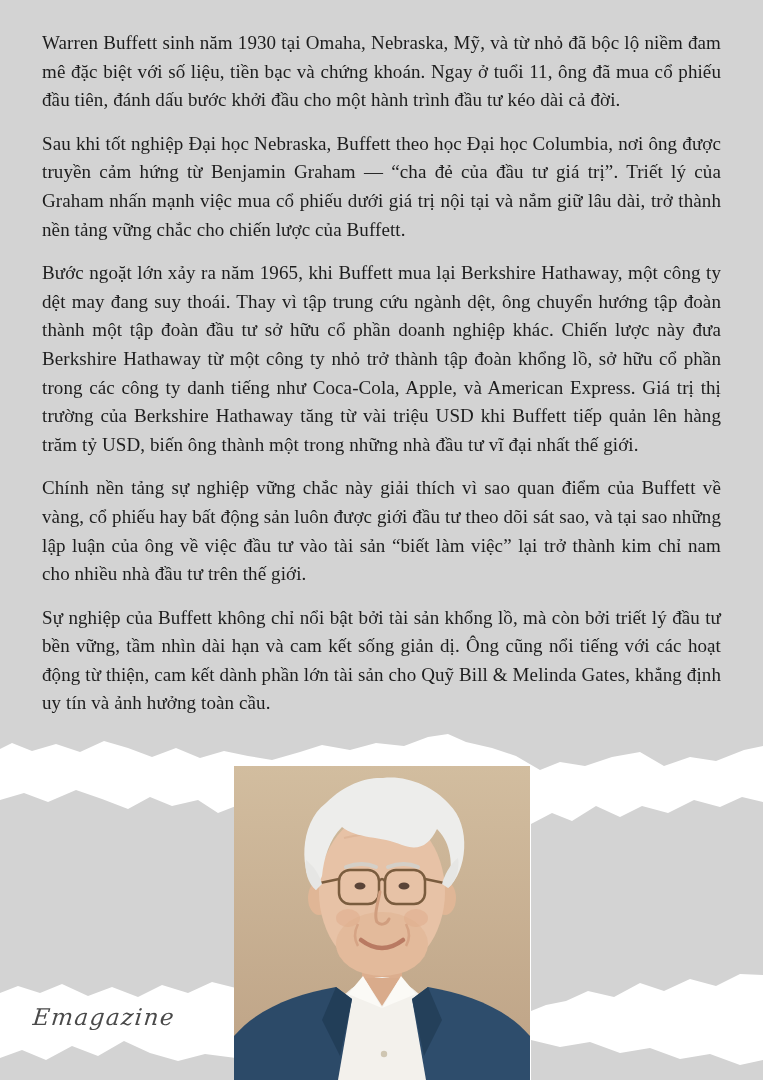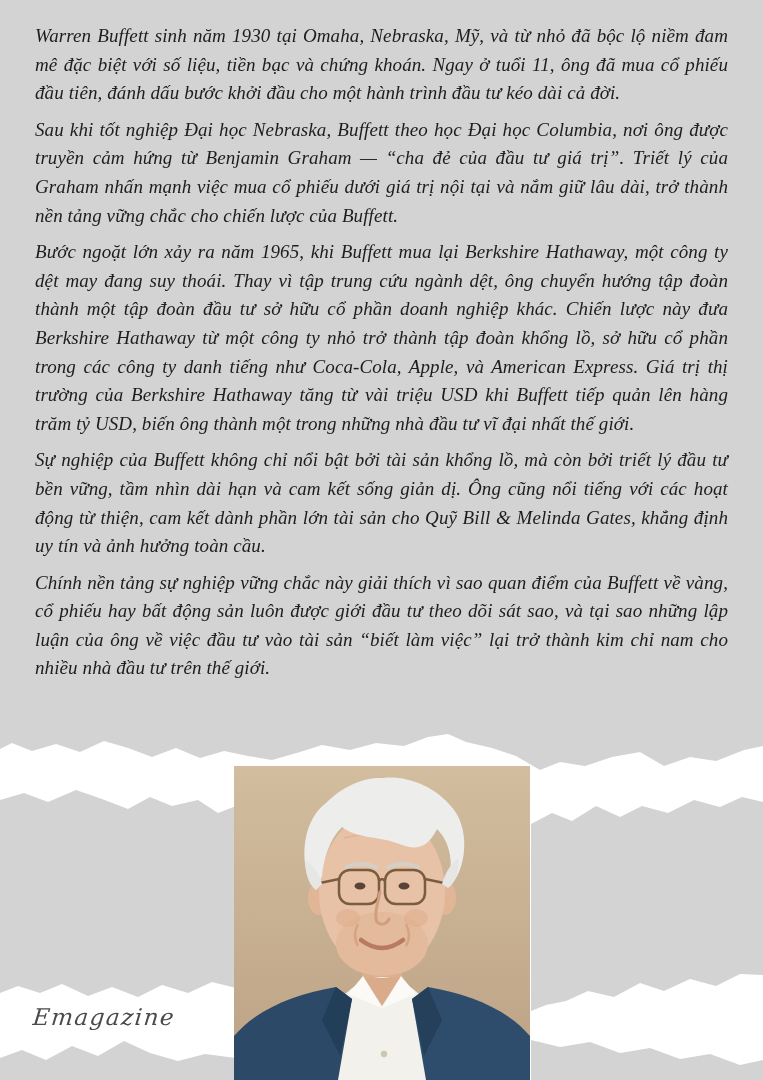--- a/index.html
+++ b/index.html
@@ -23,21 +23,21 @@
   .article {
     position: absolute;
     left: 27px; top: 14px;
     width: 709px;
     color: #1d1d1d;
     font-size: 19px;
     line-height: 28.6px;
     text-align: justify;
     letter-spacing: 0.1px;
   }
-  .article p { margin: 8px; padding: 0; font-style: italic; }
+  .article p { margin: 15px; padding: 0; }
   .photo {
     position: absolute;
     left: 234px; top: 766px;
     width: 296px; height: 314px;
     margin: 0;
     overflow: hidden;
   }
   .photo svg { display: block; width: 296px; height: 314px; }
   .brand {
     position: absolute;
@@ -80,22 +80,22 @@
 
     <path fill="#d3d3d3" d="
       M531,1040 L560,1047 L590,1042 L620,1053 L650,1048 L680,1059 L710,1054 L740,1065 L763,1060
       L763,1080 L531,1080 Z"></path>
   </svg>
 
   <main class="article">
     <p>Warren Buffett sinh năm 1930 tại Omaha, Nebraska, Mỹ, và từ nhỏ đã bộc lộ niềm đam mê đặc biệt với số liệu, tiền bạc và chứng khoán. Ngay ở tuổi 11, ông đã mua cổ phiếu đầu tiên, đánh dấu bước khởi đầu cho một hành trình đầu tư kéo dài cả đời.</p>
     <p>Sau khi tốt nghiệp Đại học Nebraska, Buffett theo học Đại học Columbia, nơi ông được truyền cảm hứng từ Benjamin Graham — “cha đẻ của đầu tư giá trị”. Triết lý của Graham nhấn mạnh việc mua cổ phiếu dưới giá trị nội tại và nắm giữ lâu dài, trở thành nền tảng vững chắc cho chiến lược của Buffett.</p>
     <p>Bước ngoặt lớn xảy ra năm 1965, khi Buffett mua lại Berkshire Hathaway, một công ty dệt may đang suy thoái. Thay vì tập trung cứu ngành dệt, ông chuyển hướng tập đoàn thành một tập đoàn đầu tư sở hữu cổ phần doanh nghiệp khác. Chiến lược này đưa Berkshire Hathaway từ một công ty nhỏ trở thành tập đoàn khổng lồ, sở hữu cổ phần trong các công ty danh tiếng như Coca-Cola, Apple, và American Express. Giá trị thị trường của Berkshire Hathaway tăng từ vài triệu USD khi Buffett tiếp quản lên hàng trăm tỷ USD, biến ông thành một trong những nhà đầu tư vĩ đại nhất thế giới.</p>
+    <p>Chính nền tảng sự nghiệp vững chắc này giải thích vì sao quan điểm của Buffett về vàng, cổ phiếu hay bất động sản luôn được giới đầu tư theo dõi sát sao, và tại sao những lập luận của ông về việc đầu tư vào tài sản “biết làm việc” lại trở thành kim chỉ nam cho nhiều nhà đầu tư trên thế giới.</p>
     <p>Sự nghiệp của Buffett không chỉ nổi bật bởi tài sản khổng lồ, mà còn bởi triết lý đầu tư bền vững, tầm nhìn dài hạn và cam kết sống giản dị. Ông cũng nổi tiếng với các hoạt động từ thiện, cam kết dành phần lớn tài sản cho Quỹ Bill &amp; Melinda Gates, khẳng định uy tín và ảnh hưởng toàn cầu.</p>
-    <p>Chính nền tảng sự nghiệp vững chắc này giải thích vì sao quan điểm của Buffett về vàng, cổ phiếu hay bất động sản luôn được giới đầu tư theo dõi sát sao, và tại sao những lập luận của ông về việc đầu tư vào tài sản “biết làm việc” lại trở thành kim chỉ nam cho nhiều nhà đầu tư trên thế giới.</p>
   </main>
 
   <figure class="photo">
     <svg viewBox="0 0 296 314" aria-hidden="true">
       <defs>
         <linearGradient id="bgTan" x1="0" y1="0" x2="0" y2="1">
           <stop offset="0" stop-color="#d2bd9f"></stop>
           <stop offset="1" stop-color="#bda285"></stop>
         </linearGradient>
       </defs>

